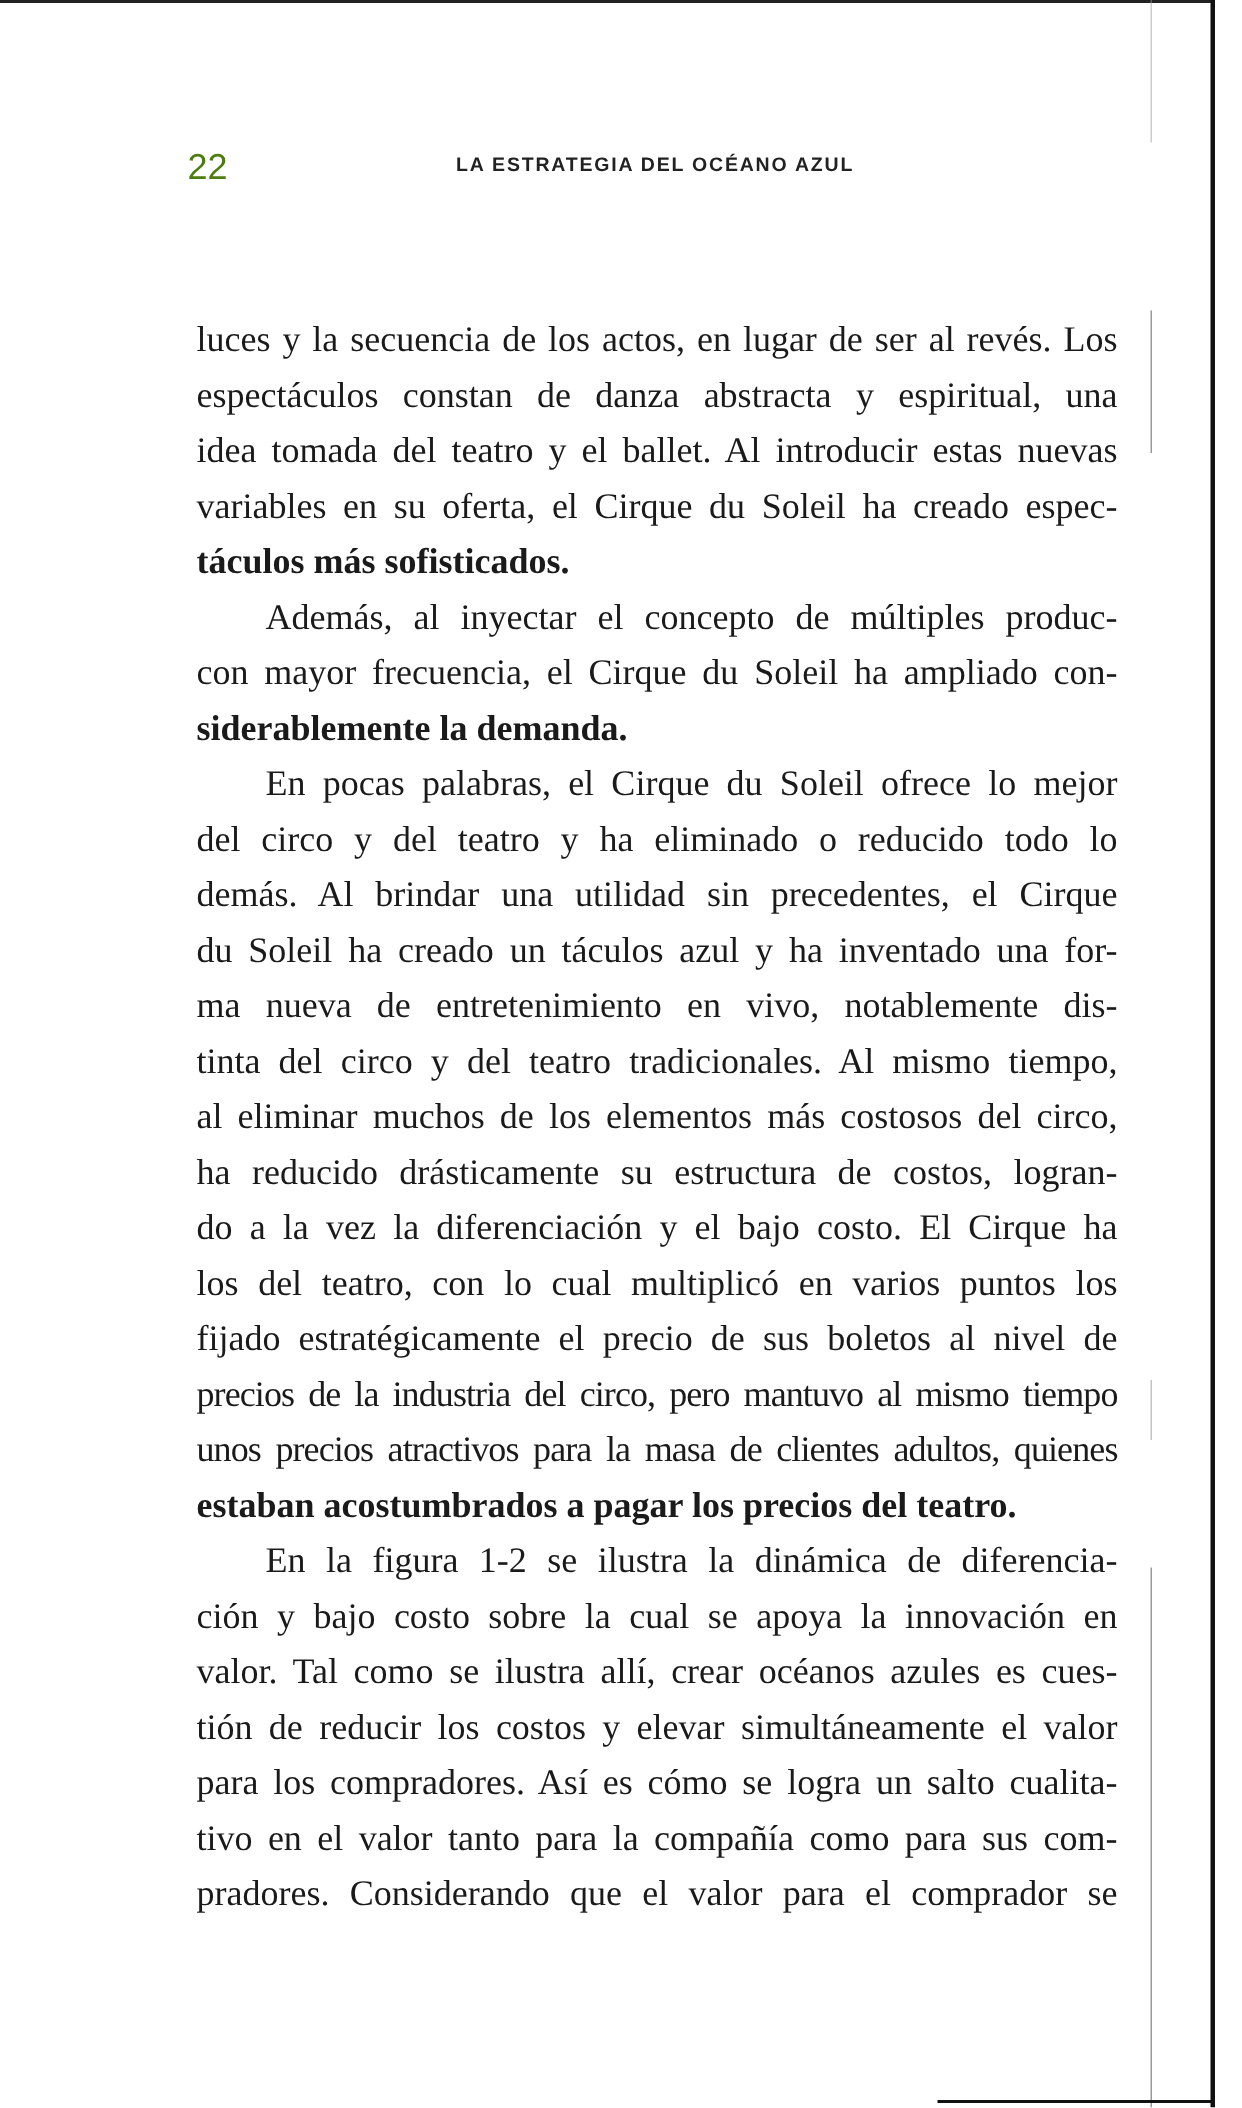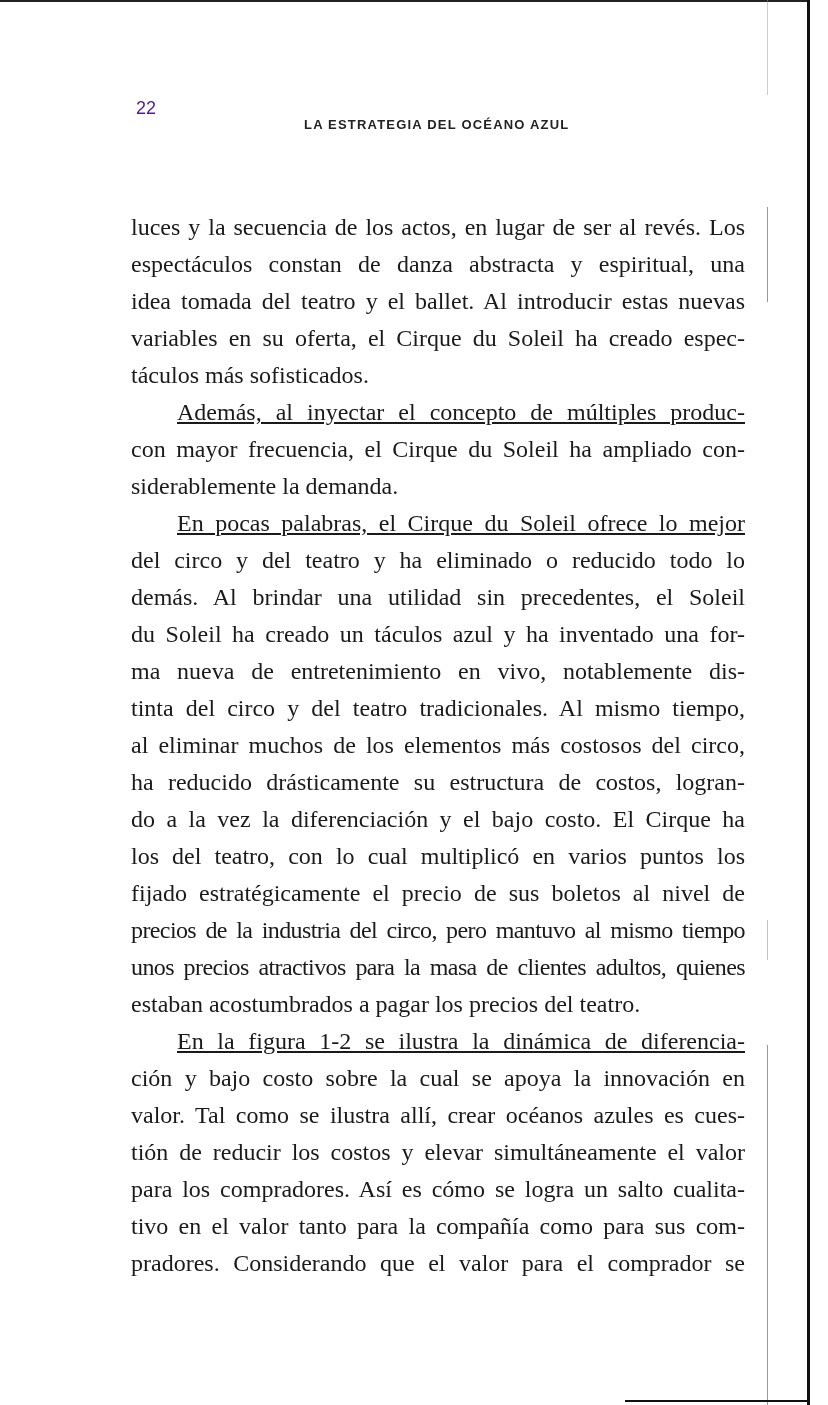--- a/index.html
+++ b/index.html
@@ -8,33 +8,33 @@
     font-family: "Liberation Serif", "DejaVu Serif", serif; color: #1a1a1a;
   }
   .top-border { position: absolute; left: 0; top: 0; width: 808px; height: 2px; background: #222; }
   .right-edge-thick { position: absolute; left: 807px; top: 0; width: 3px; height: 1405px; background: #111; }
   .right-edge-thin { position: absolute; left: 767px; width: 1px; background: #999; }
   .bottom-line { position: absolute; top: 1400px; height: 2px; background: #111; }
   .header {
     position: absolute; top: 98px; left: 121px; width: 530px; height: 24px;
     font-family: "Liberation Sans", "DejaVu Sans", sans-serif;
   }
-  .page-number { position: absolute; left: 15px; top: 0; font-size: 18px; color: #4c1d95; }
+  .page-number { position: absolute; left: 4px; top: 0; font-size: 24px; color: #4d7c0f; }
   .running-head {
     position: absolute; left: 183px; top: 4px; font-size: 13px; letter-spacing: 1.2px;
-    font-weight: bold; color: #222; margin-top: 15px;
+    font-weight: bold; color: #222;
   }
   .body-text {
     position: absolute; top: 209px; left: 131px; width: 614px;
     font-size: 24px; line-height: 37px;
   }
   .para { margin: 0; text-align: justify; }
   .line { display: block; text-align: justify; text-align-last: justify; white-space: nowrap; height: 37px; }
-  .line.last { text-align-last: left; }
-  .indent { padding-left: 46px; text-decoration: underline; }
+  .line.last { text-align-last: left; font-weight: bold; }
+  .indent { padding-left: 46px; }
 </style>
 </head>
 <body>
 
 <div class="top-border"></div>
 <div class="right-edge-thick"></div>
 <div class="right-edge-thin" style="top:0;height:95px;opacity:.5"></div>
 <div class="right-edge-thin" style="top:207px;height:95px"></div>
 <div class="right-edge-thin" style="top:920px;height:40px;opacity:.6"></div>
 <div class="right-edge-thin" style="top:1045px;height:360px"></div>
@@ -54,21 +54,21 @@
     <span class="line last">táculos más sofisticados.</span>
   </p>
   <p class="para">
     <span class="line indent">Además, al inyectar el concepto de múltiples produc-</span>
     <span class="line">con mayor frecuencia, el Cirque du Soleil ha ampliado con-</span>
     <span class="line last">siderablemente la demanda.</span>
   </p>
   <p class="para">
     <span class="line indent">En pocas palabras, el Cirque du Soleil ofrece lo mejor</span>
     <span class="line">del circo y del teatro y ha eliminado o reducido todo lo</span>
-    <span class="line">demás. Al brindar una utilidad sin precedentes, el Soleil</span>
+    <span class="line">demás. Al brindar una utilidad sin precedentes, el Cirque</span>
     <span class="line">du Soleil ha creado un táculos azul y ha inventado una for-</span>
     <span class="line">ma nueva de entretenimiento en vivo, notablemente dis-</span>
     <span class="line">tinta del circo y del teatro tradicionales. Al mismo tiempo,</span>
     <span class="line">al eliminar muchos de los elementos más costosos del circo,</span>
     <span class="line">ha reducido drásticamente su estructura de costos, logran-</span>
     <span class="line">do a la vez la diferenciación y el bajo costo. El Cirque ha</span>
     <span class="line">los del teatro, con lo cual multiplicó en varios puntos los</span>
     <span class="line">fijado estratégicamente el precio de sus boletos al nivel de</span>
     <span class="line" style="letter-spacing:-0.6px">precios de la industria del circo, pero mantuvo al mismo tiempo</span>
     <span class="line" style="letter-spacing:-0.6px">unos precios atractivos para la masa de clientes adultos, quienes</span>

